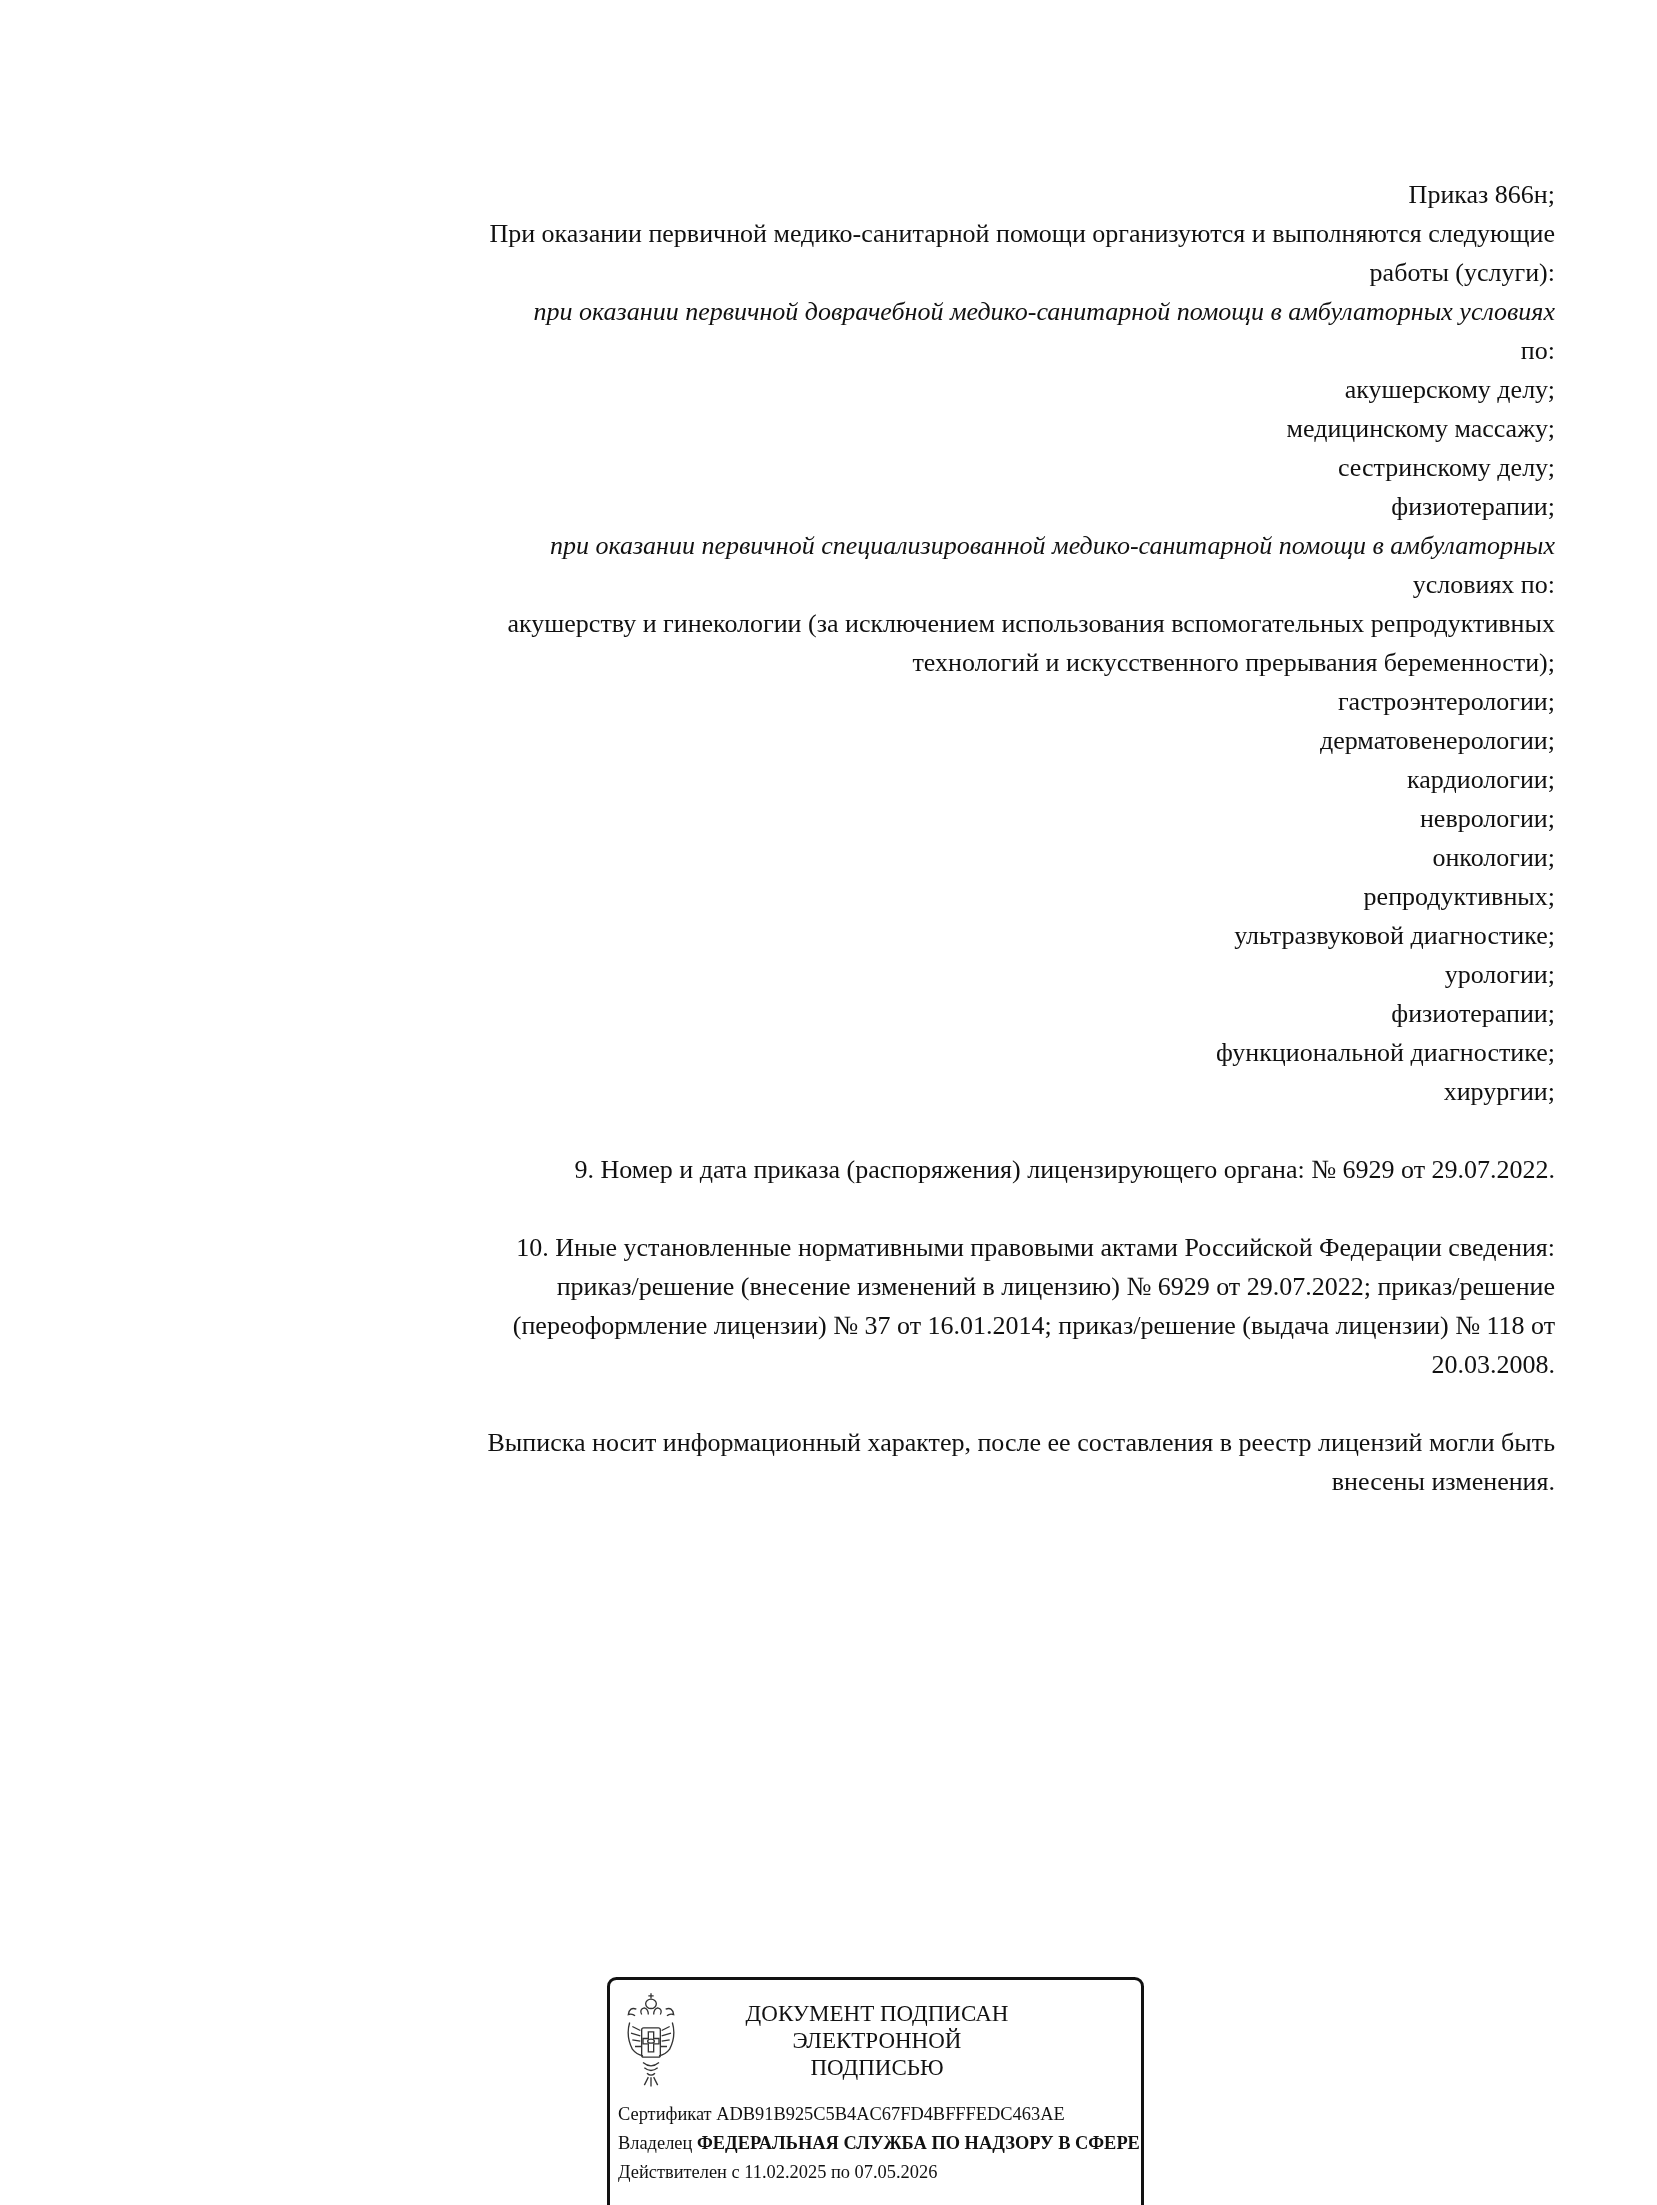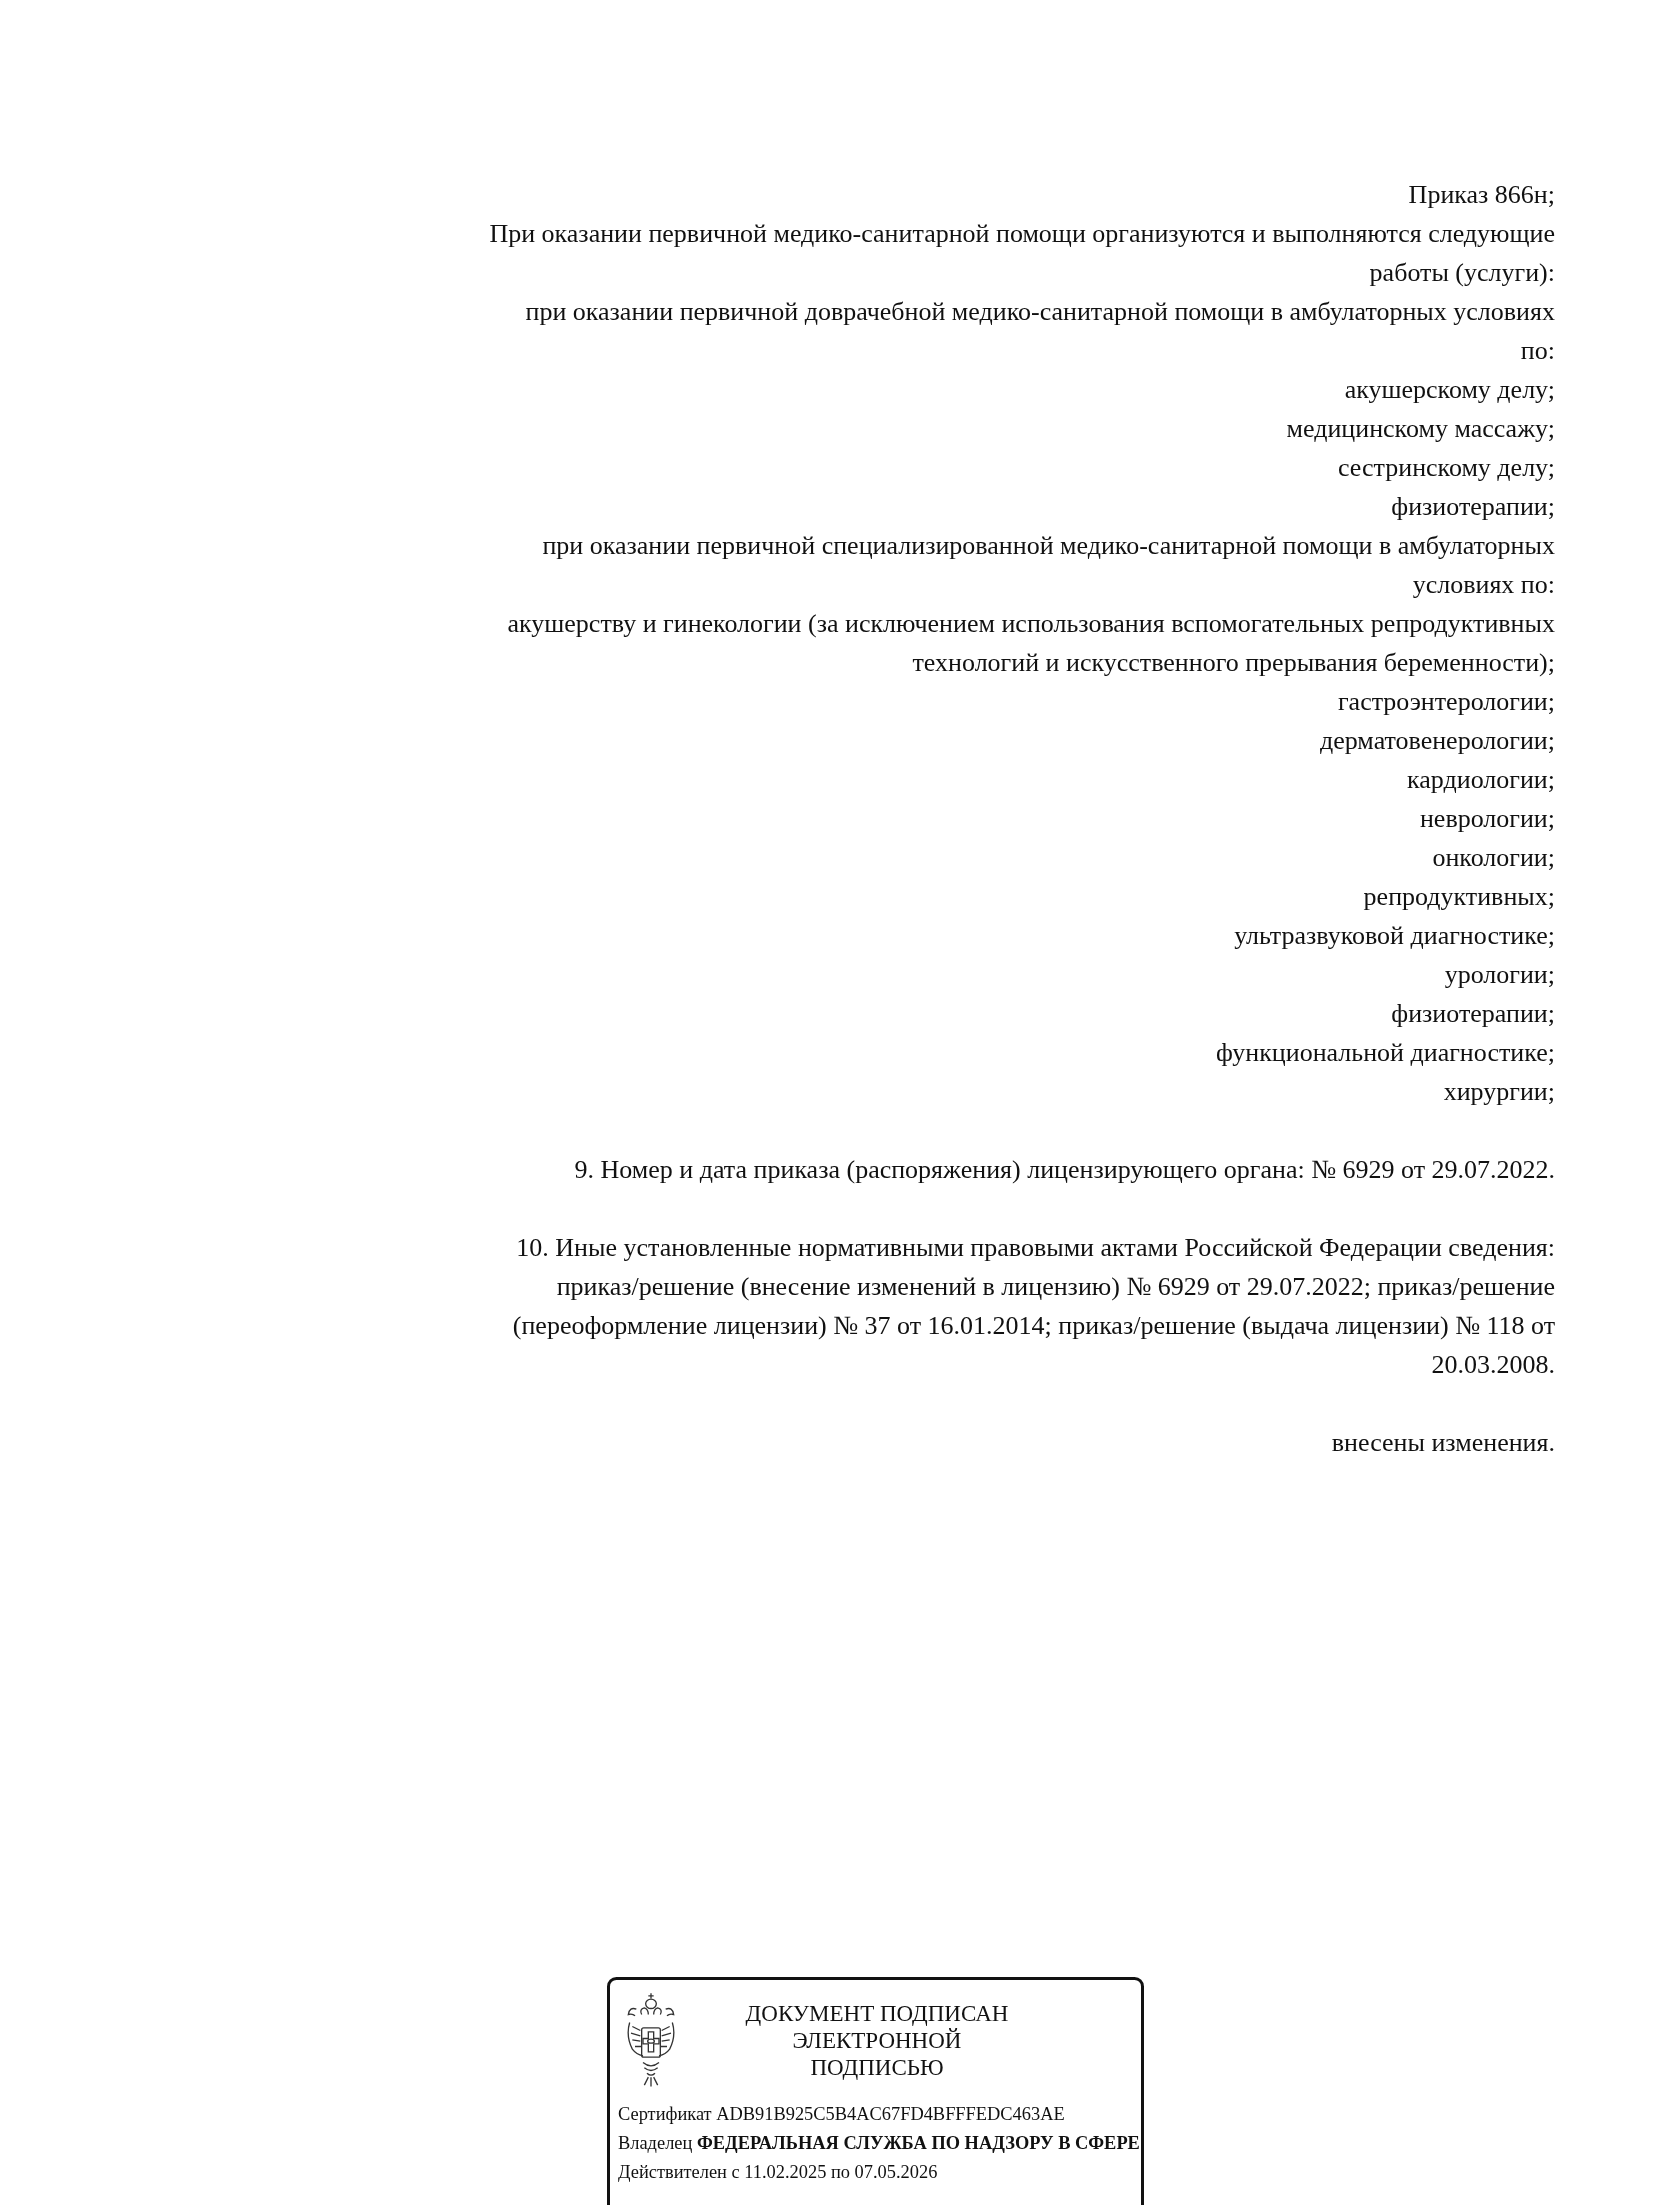--- a/index.html
+++ b/index.html
@@ -1,19 +1,19 @@
 <!DOCTYPE html>
 <html style="font-size:10.7px"><head>
 <meta charset="utf-8">
 <style>
   html, body { margin:0; padding:0; background:#ffffff; }
   body { width:1657px; height:2205px; position:relative; font-family:"Liberation Serif", serif; color:#111; }
   .page { position:absolute; left:192px; top:175px; width:1363px; font-size:26px; line-height:39px;text-align:right; }
   .line { white-space:pre; }
-  .indent1 { padding-left:16px; }
+  .indent1 { padding-left:16px;font-style:italic; }
   .indent2 { padding-left:33px; }
   .gap { height:39px; }
   .stamp { position:absolute; left:607px; top:1953px; width:531px; height:231px; border:3.3px solid #111; border-radius:9.4px; overflow:hidden; background:#fff;margin-top:24px; }
   .stamp .emblem { position:absolute; left:13.4px; top:9.4px; width:56px; height:99px; }
   .stamp .title { position:absolute; left:120px; top:20px; width:294px; text-align:center; font-size:23px; line-height:27px; }
   .stamp .meta { position:absolute; left:8px; top:120px; font-size:18.4px; line-height:29px; white-space:nowrap; }
   .stamp .meta b { font-weight:bold; }
 </style>
 </head>
 <body>
@@ -49,20 +49,21 @@
   <div class="line">9. Номер и дата приказа (распоряжения) лицензирующего органа: № 6929 от 29.07.2022.</div>
   <div class="gap"></div>
   <div>
     <div class="line">10. Иные установленные нормативными правовыми актами Российской Федерации сведения:</div>
     <div class="line">приказ/решение (внесение изменений в лицензию) № 6929 от 29.07.2022; приказ/решение</div>
     <div class="line">(переоформление лицензии) № 37 от 16.01.2014; приказ/решение (выдача лицензии) № 118 от</div>
     <div class="line">20.03.2008.</div>
   </div>
   <div class="gap"></div>
   <div>
+    <div class="line">Выписка носит информационный характер, после ее составления в реестр лицензий могли быть</div>
     <div class="line">внесены изменения.</div>
   </div>
 </div>
 
 <div class="stamp">
   <svg class="emblem" viewBox="0 0 84 148">
     <g fill="none" stroke="#333" stroke-width="2">
       <path d="M42 6 v8 M38 10 h8"></path>
       <ellipse cx="42" cy="22" rx="8" ry="7"></ellipse>
       <path d="M20 30 q-10 -4 -12 8 q6 -2 10 2"></path>

